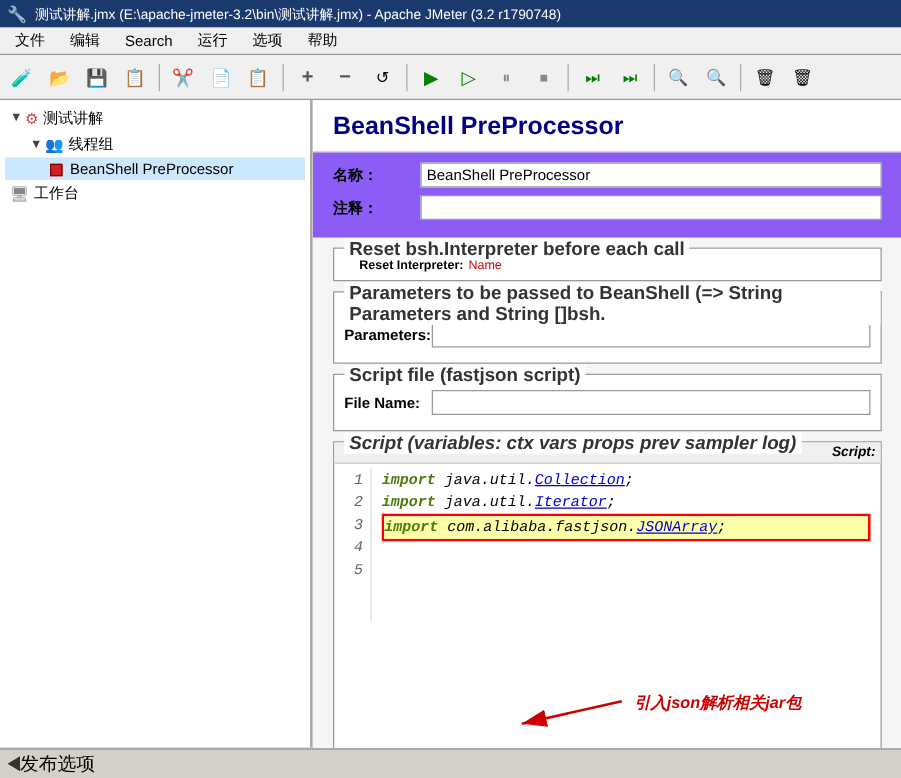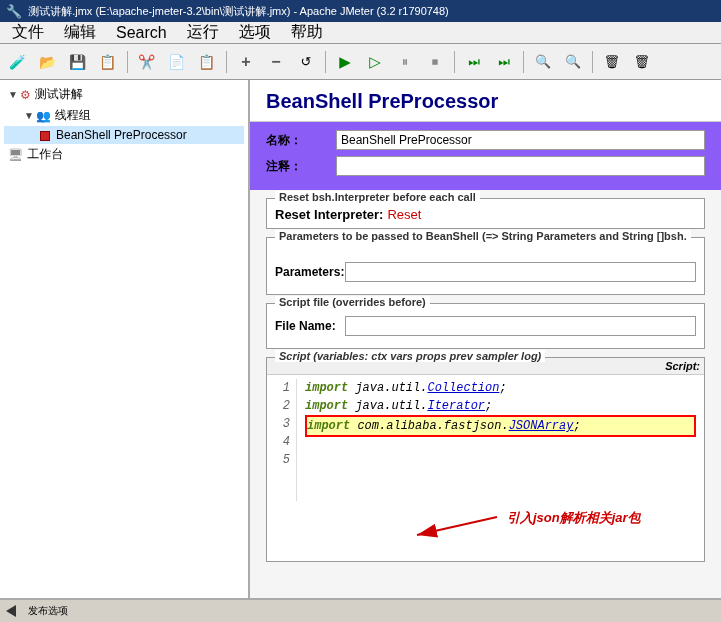--- a/index.html
+++ b/index.html
@@ -28,21 +28,21 @@
     }
 
     
     .menu-bar {
       background: #f0f0f0;
       height: 22px;
       display: flex;
       align-items: center;
       padding: 0 4px;
       border-bottom: 1px solid #999;
-      font-size: 16px;
+      font-size: 12px;
       gap: 4px;
     }
     .menu-item {
       padding: 2px 8px;
       cursor: pointer;
       white-space: nowrap;
     }
 
     
     .toolbar {
@@ -156,21 +156,21 @@
       padding: 4px 8px 6px;
       position: relative;
       background: white;
     }
     .section-legend {
       position: absolute;
       top: -8px;
       left: 8px;
       background: white;
       padding: 0 4px;
-      font-size: 11px;
+      font-size: 15px;
       color: #333;
       font-weight: bold;
     }
     .script-header {
       display: flex;
       justify-content: flex-end;
       padding: 2px 4px;
       background: #f0f0f0;
       border-bottom: 1px solid #ccc;
       font-size: 11px;
@@ -218,38 +218,39 @@
       background: #d4d0c8;
       border-top: 2px solid #aaa;
       display: flex;
       align-items: center;
       padding: 0 6px;
       font-size: 11px;
     }
     .status-item {
       display: flex;
       align-items: center;
-      gap: 12px;
-      font-size: 10px;
+      gap: 0;
+      font-size: 15px;
       font-family: Liberation Serif, serif;
     }
     .triangle-icon {
       width: 0; height: 0;
       border-top: 6px solid transparent;
       border-bottom: 6px solid transparent;
       border-right: 10px solid #333;
       display: inline-block;
     }
 
     
     .reset-row {
       display: flex;
       align-items: flex-start;
-      font-size: 13px;
+      font-size: 10px;
       margin-top: 4px;
+      margin-left: 12px;
     }
     .reset-label { margin-right: 4px; font-weight: bold; }
     .false-text { color: #cc0000; }
 
   </style>
 </head>
 <body>
 
 <div class="title-bar">
   <span class="title-bar-icon">🔧</span>
@@ -336,34 +337,34 @@
       <div class="form-row">
         <span class="form-label">注释：</span>
         <input class="form-input" type="text" style="width: 300px;">
       </div>
     </div>
 
     <div class="section-box">
       <span class="section-legend">Reset bsh.Interpreter before each call</span>
       <div class="reset-row">
         <span class="reset-label">Reset Interpreter:</span>
-        <span class="false-text">Reset</span>
+        <span class="false-text">Name</span>
       </div>
     </div>
 
     <div class="section-box">
       <span class="section-legend">Parameters to be passed to BeanShell (=&gt; String Parameters and String []bsh.</span>
       <div class="form-row" style="margin-top:20px;">
         <span class="form-label">Parameters:</span>
         <input class="form-input" type="text" style="width: 280px;">
       </div>
     </div>
 
     <div class="section-box">
-      <span class="section-legend">Script file (overrides before)</span>
+      <span class="section-legend">Script file (fastjson script)</span>
       <div class="form-row" style="margin-top:8px;">
         <span class="form-label">File Name:</span>
         <input class="form-input" type="text" style="width: 280px;">
       </div>
     </div>
 
     <div class="section-box" style="padding:0;margin-bottom:4px;font-style:italic;">
       <span class="section-legend">Script (variables: ctx vars props prev sampler log)</span>
       <div class="script-header">
         <span>Script:</span>
@@ -393,21 +394,21 @@
             
             <span class="code-line highlighted">
               <span class="kw">import</span>
               <span> com.alibaba.fastjson.</span><span class="cls">JSONArray</span><span>;</span>
             </span>
             
           </span>
         </div>
       </div>
 
-      <div style="position:relative;height:56px;overflow:hidden;">
+      <div style="position:relative;height:56px;overflow:hidden;margin-top:48px;">
         <svg style="position:absolute;top:0;left:0;width:100%;height:100%;">
           <defs>
             <marker id="arrowhead" markerWidth="10" markerHeight="7" refX="10" refY="3.5" orient="auto">
               <polygon points="0 0, 10 3.5, 0 7" fill="#cc0000"></polygon>
             </marker>
           </defs>
           <line x1="230" y1="12" x2="150" y2="30" stroke="#cc0000" stroke-width="2" marker-end="url(#arrowhead)"></line>
         </svg>
         <span style="position:absolute;top:4px;left:240px;color:#cc0000;font-size:13px;font-weight:bold;">引入json解析相关jar包</span>
       </div>

